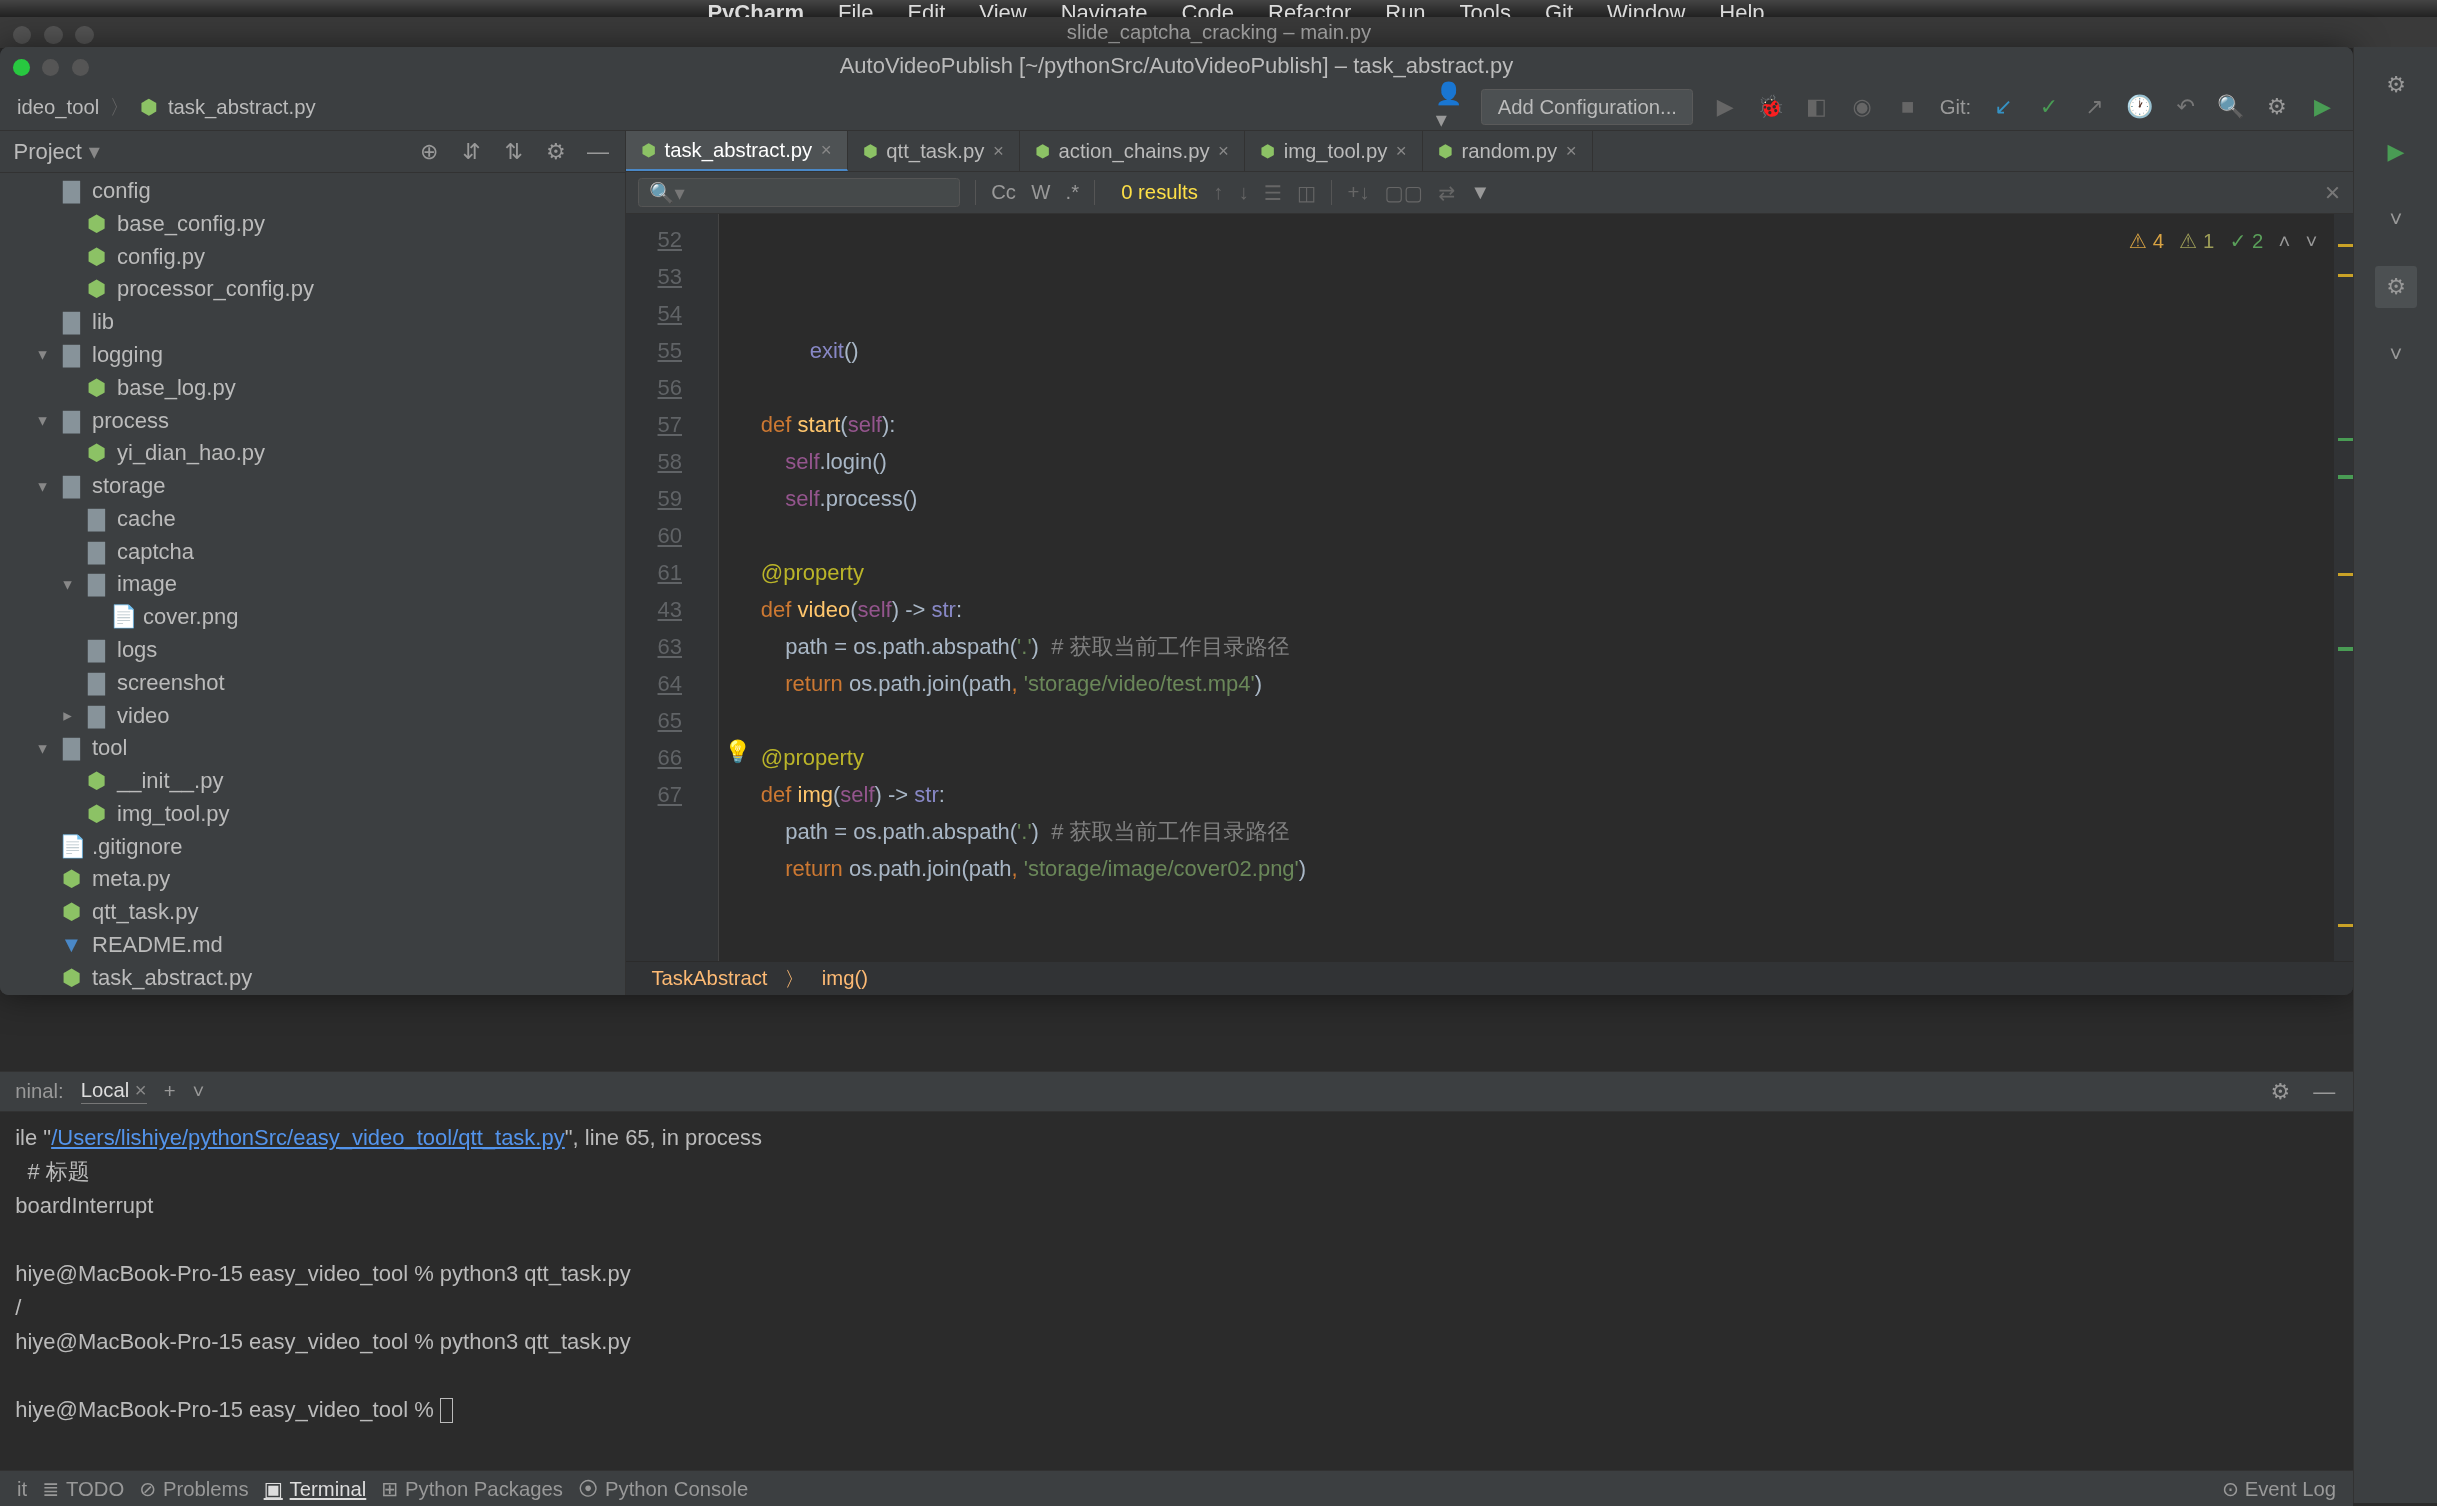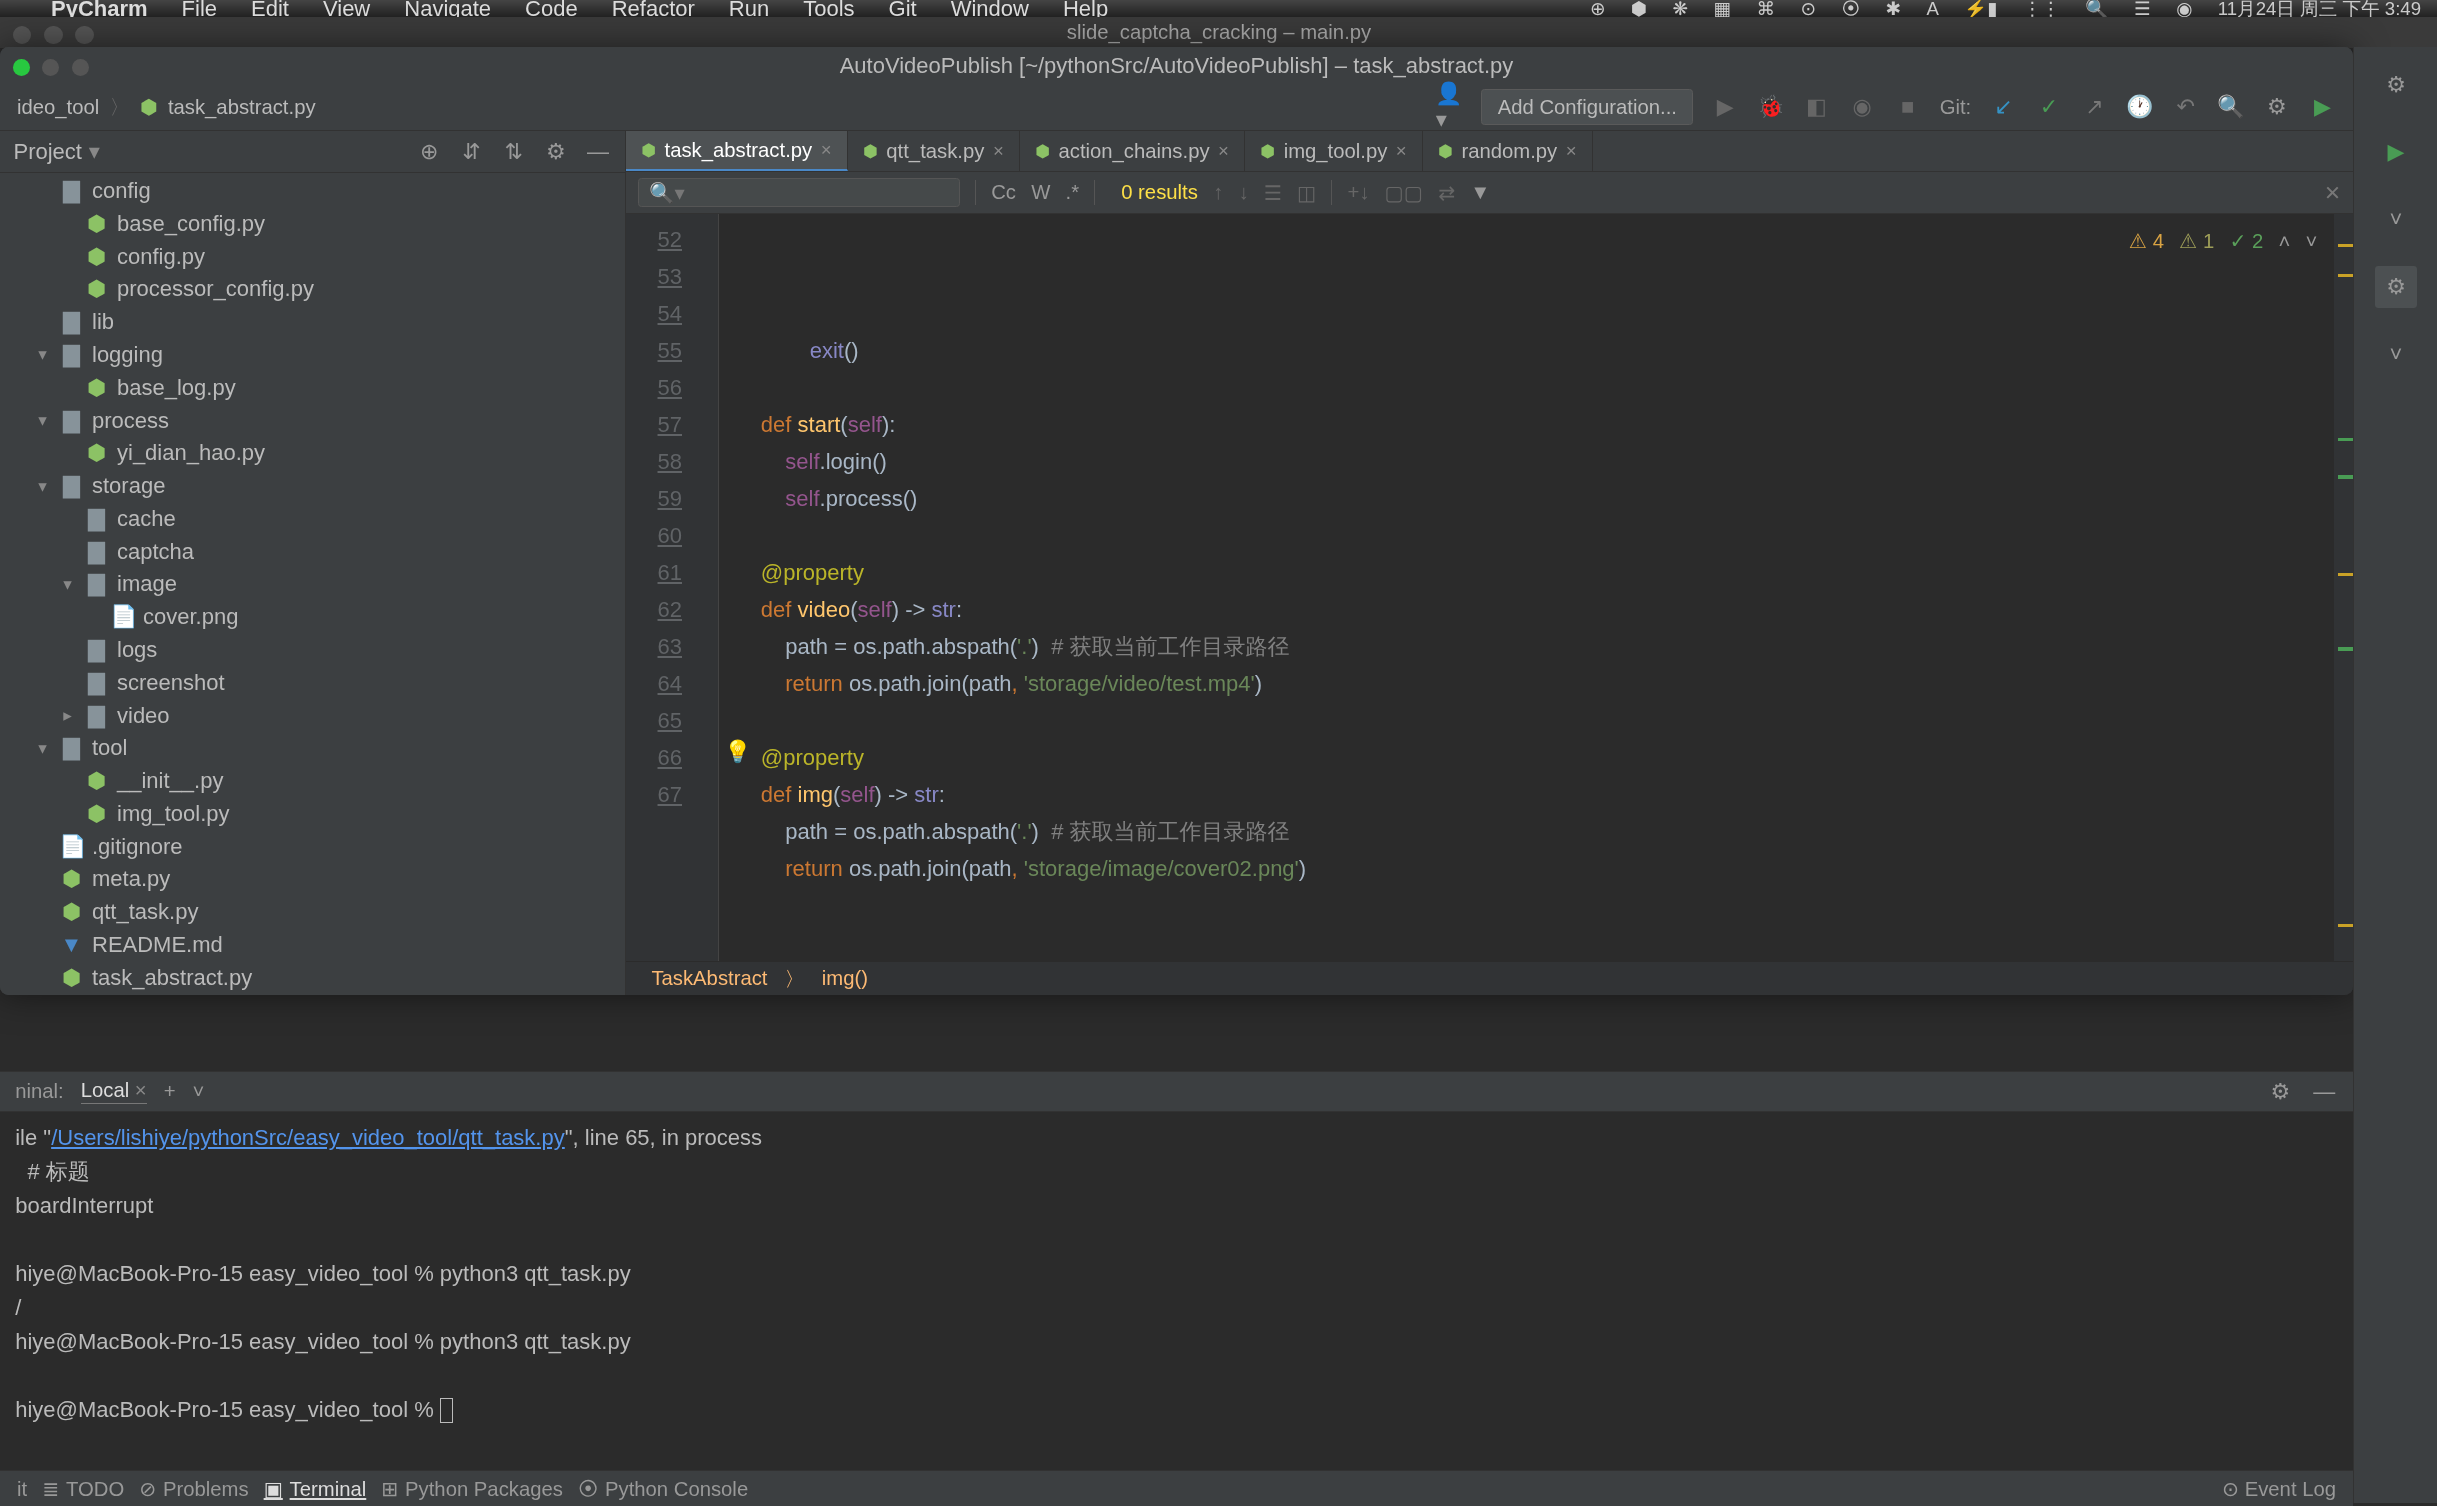--- a/index.html
+++ b/index.html
@@ -1,19 +1,19 @@
 <!DOCTYPE html>
 <html style="font-size:13.5px"><head>
 <meta charset="utf-8">
 <style>
 * { margin:0; padding:0; box-sizing:border-box; font-family:-apple-system,BlinkMacSystemFont,"Segoe UI",sans-serif; }
 body { width:2438px; height:1507px; background:#2b2b2b; color:#a9b7c6; font-size:22px; overflow:hidden; position:relative; }
 
 
-.mac-menubar { height:17px; background:linear-gradient(#444,#222); display:flex; align-items:center; color:#ddd; font-size:22px; font-weight:400; padding:0 17px; justify-content:space-between; position:relative; }
+.mac-menubar { height:17px; background:linear-gradient(#444,#222); display:flex; align-items:center; color:#ddd; font-size:22px; font-weight:400; padding:0 17px; justify-content:space-between; position:relative;flex-direction:column; }
 .mac-left { display:flex; gap:34px; align-items:center; }
 .mac-left .apple { font-size:24px; }
 .mac-left .app-name { font-weight:700; }
 .mac-right { display:flex; gap:25.4px; align-items:center; font-size:18.6px; }
 .mac-right span { opacity:0.9; }
 
 
 .bg-title { height:30.5px; background:#3a3a3a; color:#aaa; text-align:center; line-height:30.5px; font-size:20.3px; position:relative; }
 .traffic { position:absolute; left:12.7px; top:8.5px; display:flex; gap:12.7px; }
 .dot { width:18.6px; height:18.6px; border-radius:50%; background:#555; }
@@ -394,21 +394,21 @@
             <div>52</div>
             <div>53</div>
             <div>54</div>
             <div>55</div>
             <div>56</div>
             <div>57</div>
             <div>58</div>
             <div>59</div>
             <div>60</div>
             <div>61</div>
-            <div>62</div>
+            <div>43</div>
             <div>63</div>
             <div>64</div>
             <div>65</div>
             <div>66</div>
             <div>67</div>
           </div>
         <div class="fold-col"></div>
         <div class="code" id="code">
           <div class="insp">
             <span class="warn">⚠ <span>4</span></span>

